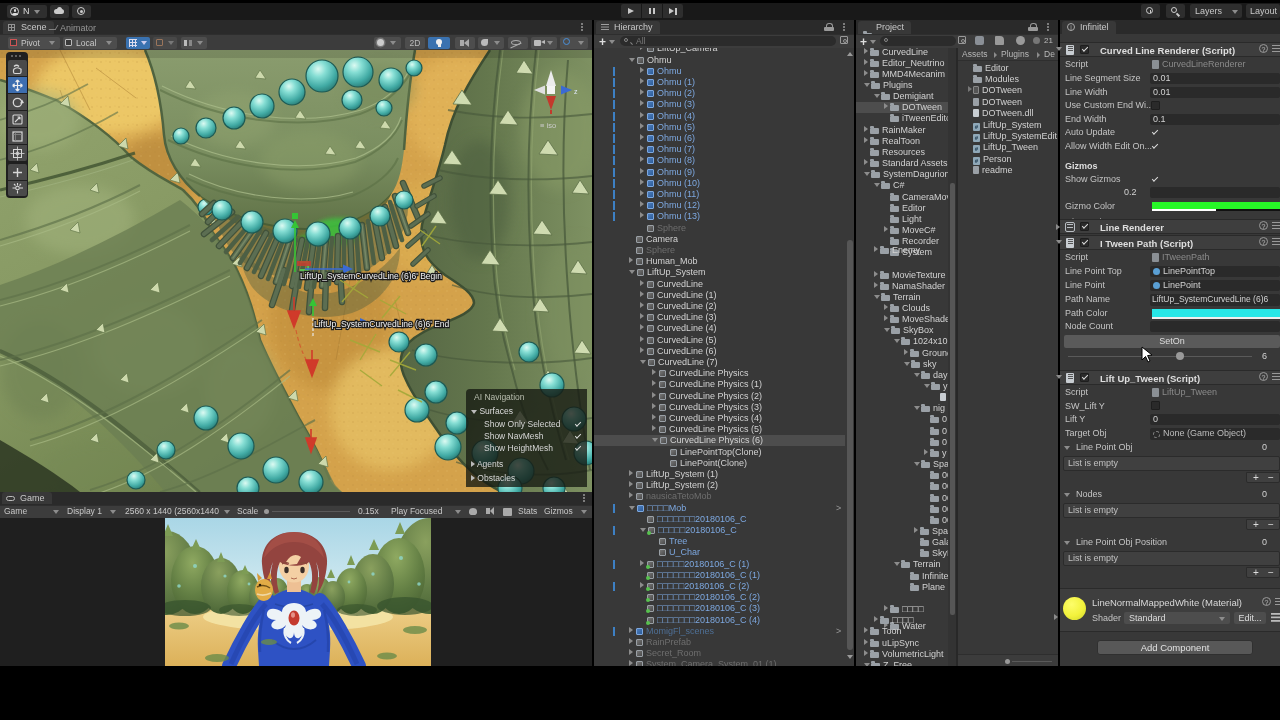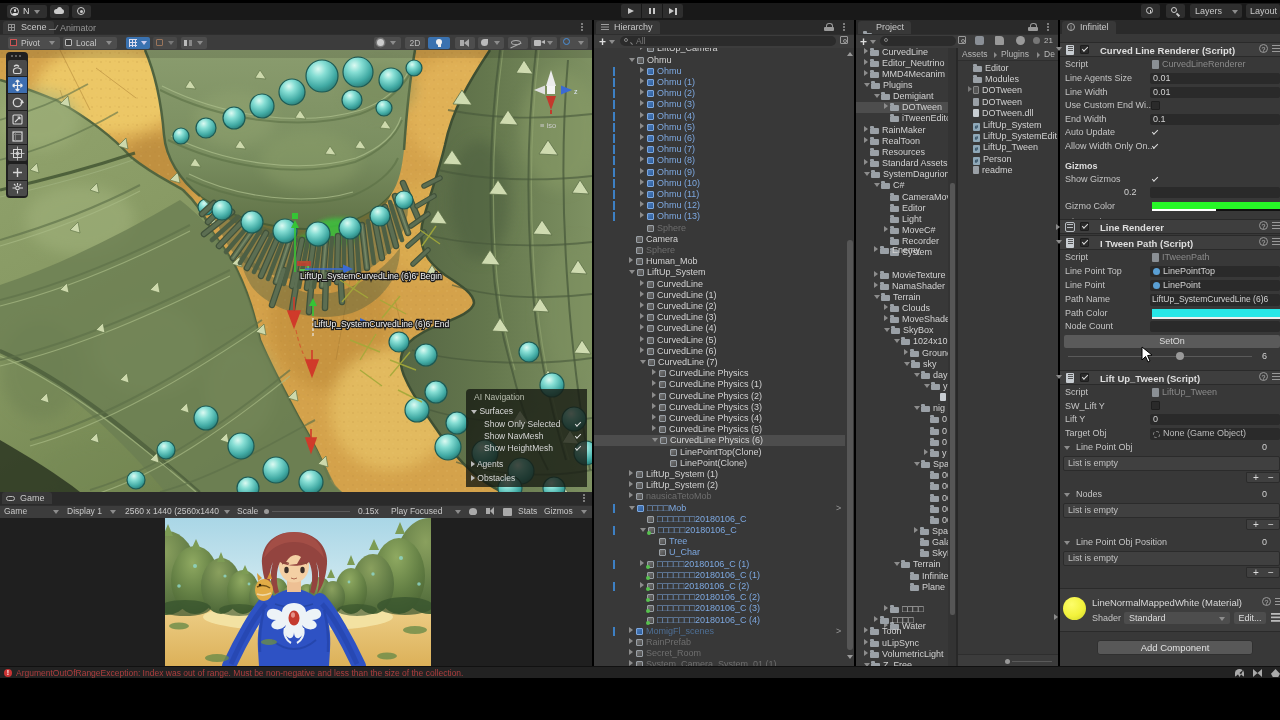--- a/index.html
+++ b/index.html
@@ -895,33 +895,33 @@
 <span class="abs" style="left:1067.5px;top:46px;width:5px;height:1.2px;background:#555;box-shadow:0 2px 0 #555,0 4px 0 #555;"></span>
 <span class="cbx" style="left:1080px;top:44.5px;"></span>
     <span class="ck abs" style="left:1081.5px;top:47px;"></span>
 <span class="abs" style="left:1259px;top:44px;width:9px;height:9px;border:1px solid #999;border-radius:50%;color:#bbb;font-size:7px;text-align:center;line-height:9px;">?</span>
 <span class="abs" style="left:1272px;top:45px;width:8px;height:8px;background:linear-gradient(#999 1.2px,transparent 1.2px);background-size:8px 3px;"></span>
 
 <div class="lab dim" style="left:1065px;top:58px;">Script</div>
 <span class="abs" style="left:1152px;top:60px;width:7px;height:9px;background:#8a8f94;border-radius:1px;"></span>
 <div class="val dim" style="left:1162px;top:58px;">CurvedLineRenderer</div>
 <div class="abs" style="left:1150px;top:73px;width:130px;height:11px;background:#2a2a2a;border-radius:2px;"></div>
-<div class="lab" style="left:1065px;top:72px;">Line Agents Size</div>
+<div class="lab" style="left:1065px;top:72px;">Line Segment Size</div>
     <div class="val" style="left:1153px;top:72px;">0.01</div>
 <div class="abs" style="left:1150px;top:86.5px;width:130px;height:11px;background:#2a2a2a;border-radius:2px;"></div>
 <div class="lab" style="left:1065px;top:85.5px;">Line Width</div>
     <div class="val" style="left:1153px;top:85.5px;">0.01</div>
 <div class="lab" style="left:1065px;top:99px;">Use Custom End Wi...</div>
     <span class="cbx" style="left:1151px;top:100.5px;"></span>
 <div class="abs" style="left:1150px;top:113.5px;width:130px;height:11px;background:#2a2a2a;border-radius:2px;"></div>
 <div class="lab" style="left:1065px;top:112.5px;">End Width</div>
     <div class="val" style="left:1153px;top:112.5px;">0.1</div>
 <div class="lab" style="left:1065px;top:126px;">Auto Update</div>
     <span class="ck abs" style="left:1152px;top:130px;"></span>
-<div class="lab" style="left:1065px;top:139.5px;">Allow Width Only On...</div>
+<div class="lab" style="left:1065px;top:139.5px;">Allow Width Edit On...</div>
     <span class="ck abs" style="left:1152px;top:143.5px;"></span>
 <div class="lab" style="left:1065px;top:160px;font-weight:bold;color:#dedede;">Gizmos</div>
 <div class="lab" style="left:1065px;top:172.5px;">Show Gizmos</div>
     <span class="ck abs" style="left:1152px;top:176.5px;"></span>
 <div class="abs" style="left:1150px;top:187px;width:130px;height:11px;background:#2a2a2a;border-radius:2px;"></div>
 <div class="lab" style="left:1065px;top:186px;margin-top:30px;">Gizmo Size</div>
     <div class="val" style="left:1124px;top:186px;">0.2</div>
 <div class="lab" style="left:1065px;top:199.5px;">Gizmo Color</div>
 <div class="abs" style="left:1152px;top:201.5px;width:128px;height:7px;background:#27f727;"></div>
 <div class="abs" style="left:1152px;top:208.5px;width:64px;height:2.5px;background:#fff;"></div>
@@ -1042,20 +1042,13 @@
 <div class="abs" style="left:1124px;top:612px;width:106px;height:12px;background:#4d4d4d;border-radius:2px;color:#ddd;font-size:9px;">
  <span class="abs" style="left:5px;top:0.5px;">Standard</span>
       <span class="td abs" style="left:95px;top:4.5px;"></span>
     </div>
 <div class="abs" style="left:1234px;top:612px;width:32px;height:12px;background:#4d4d4d;border-radius:2px;color:#ddd;font-size:9px;text-align:center;line-height:12px;">Edit...</div>
 <span class="abs" style="left:1271px;top:613px;width:9px;height:9px;background:linear-gradient(#bbb 1.4px,transparent 1.4px);background-size:9px 3.5px;"></span>
 
 <div class="abs" style="left:1060px;top:631px;width:220px;height:1px;background:#2a2a2a;"></div>
 <div class="abs" style="left:1097px;top:640px;width:156px;height:15px;background:#585858;border-radius:3px;border:1px solid #303030;color:#e2e2e2;font-size:9.5px;text-align:center;line-height:14px;">Add Component</div>
 
-<div class="abs" style="left:0;top:666px;width:1280px;height:12px;background:#222;border-top:1px solid #111;">
- <span class="abs" style="left:4px;top:2px;width:8px;height:8px;background:#c33;border-radius:50%;color:#fff;font-size:7px;line-height:8px;text-align:center;font-weight:bold;">!</span>
- <span class="abs" style="left:16px;top:1px;color:#ad3d3d;font-size:8.5px;white-space:nowrap;">ArgumentOutOfRangeException: Index was out of range. Must be non-negative and less than the size of the collection.</span>
- <span class="abs" style="left:1235px;top:2px;width:9px;height:8px;background:#aaa;border-radius:50% 50% 20% 20%;clip-path:polygon(0 0,100% 100%,100% 0,0 100%,0 0,100% 0,50% 100%);"></span>
- <span class="abs" style="left:1253px;top:2px;width:9px;height:8px;background:#aaa;clip-path:polygon(0 0,100% 100%,100% 0,0 100%);"></span>
- <span class="abs" style="left:1271px;top:2px;width:9px;height:8px;background:#aaa;clip-path:polygon(50% 0,100% 60%,80% 100%,20% 100%,0 60%);"></span>
-</div>
 
 </div>
 </body></html>

